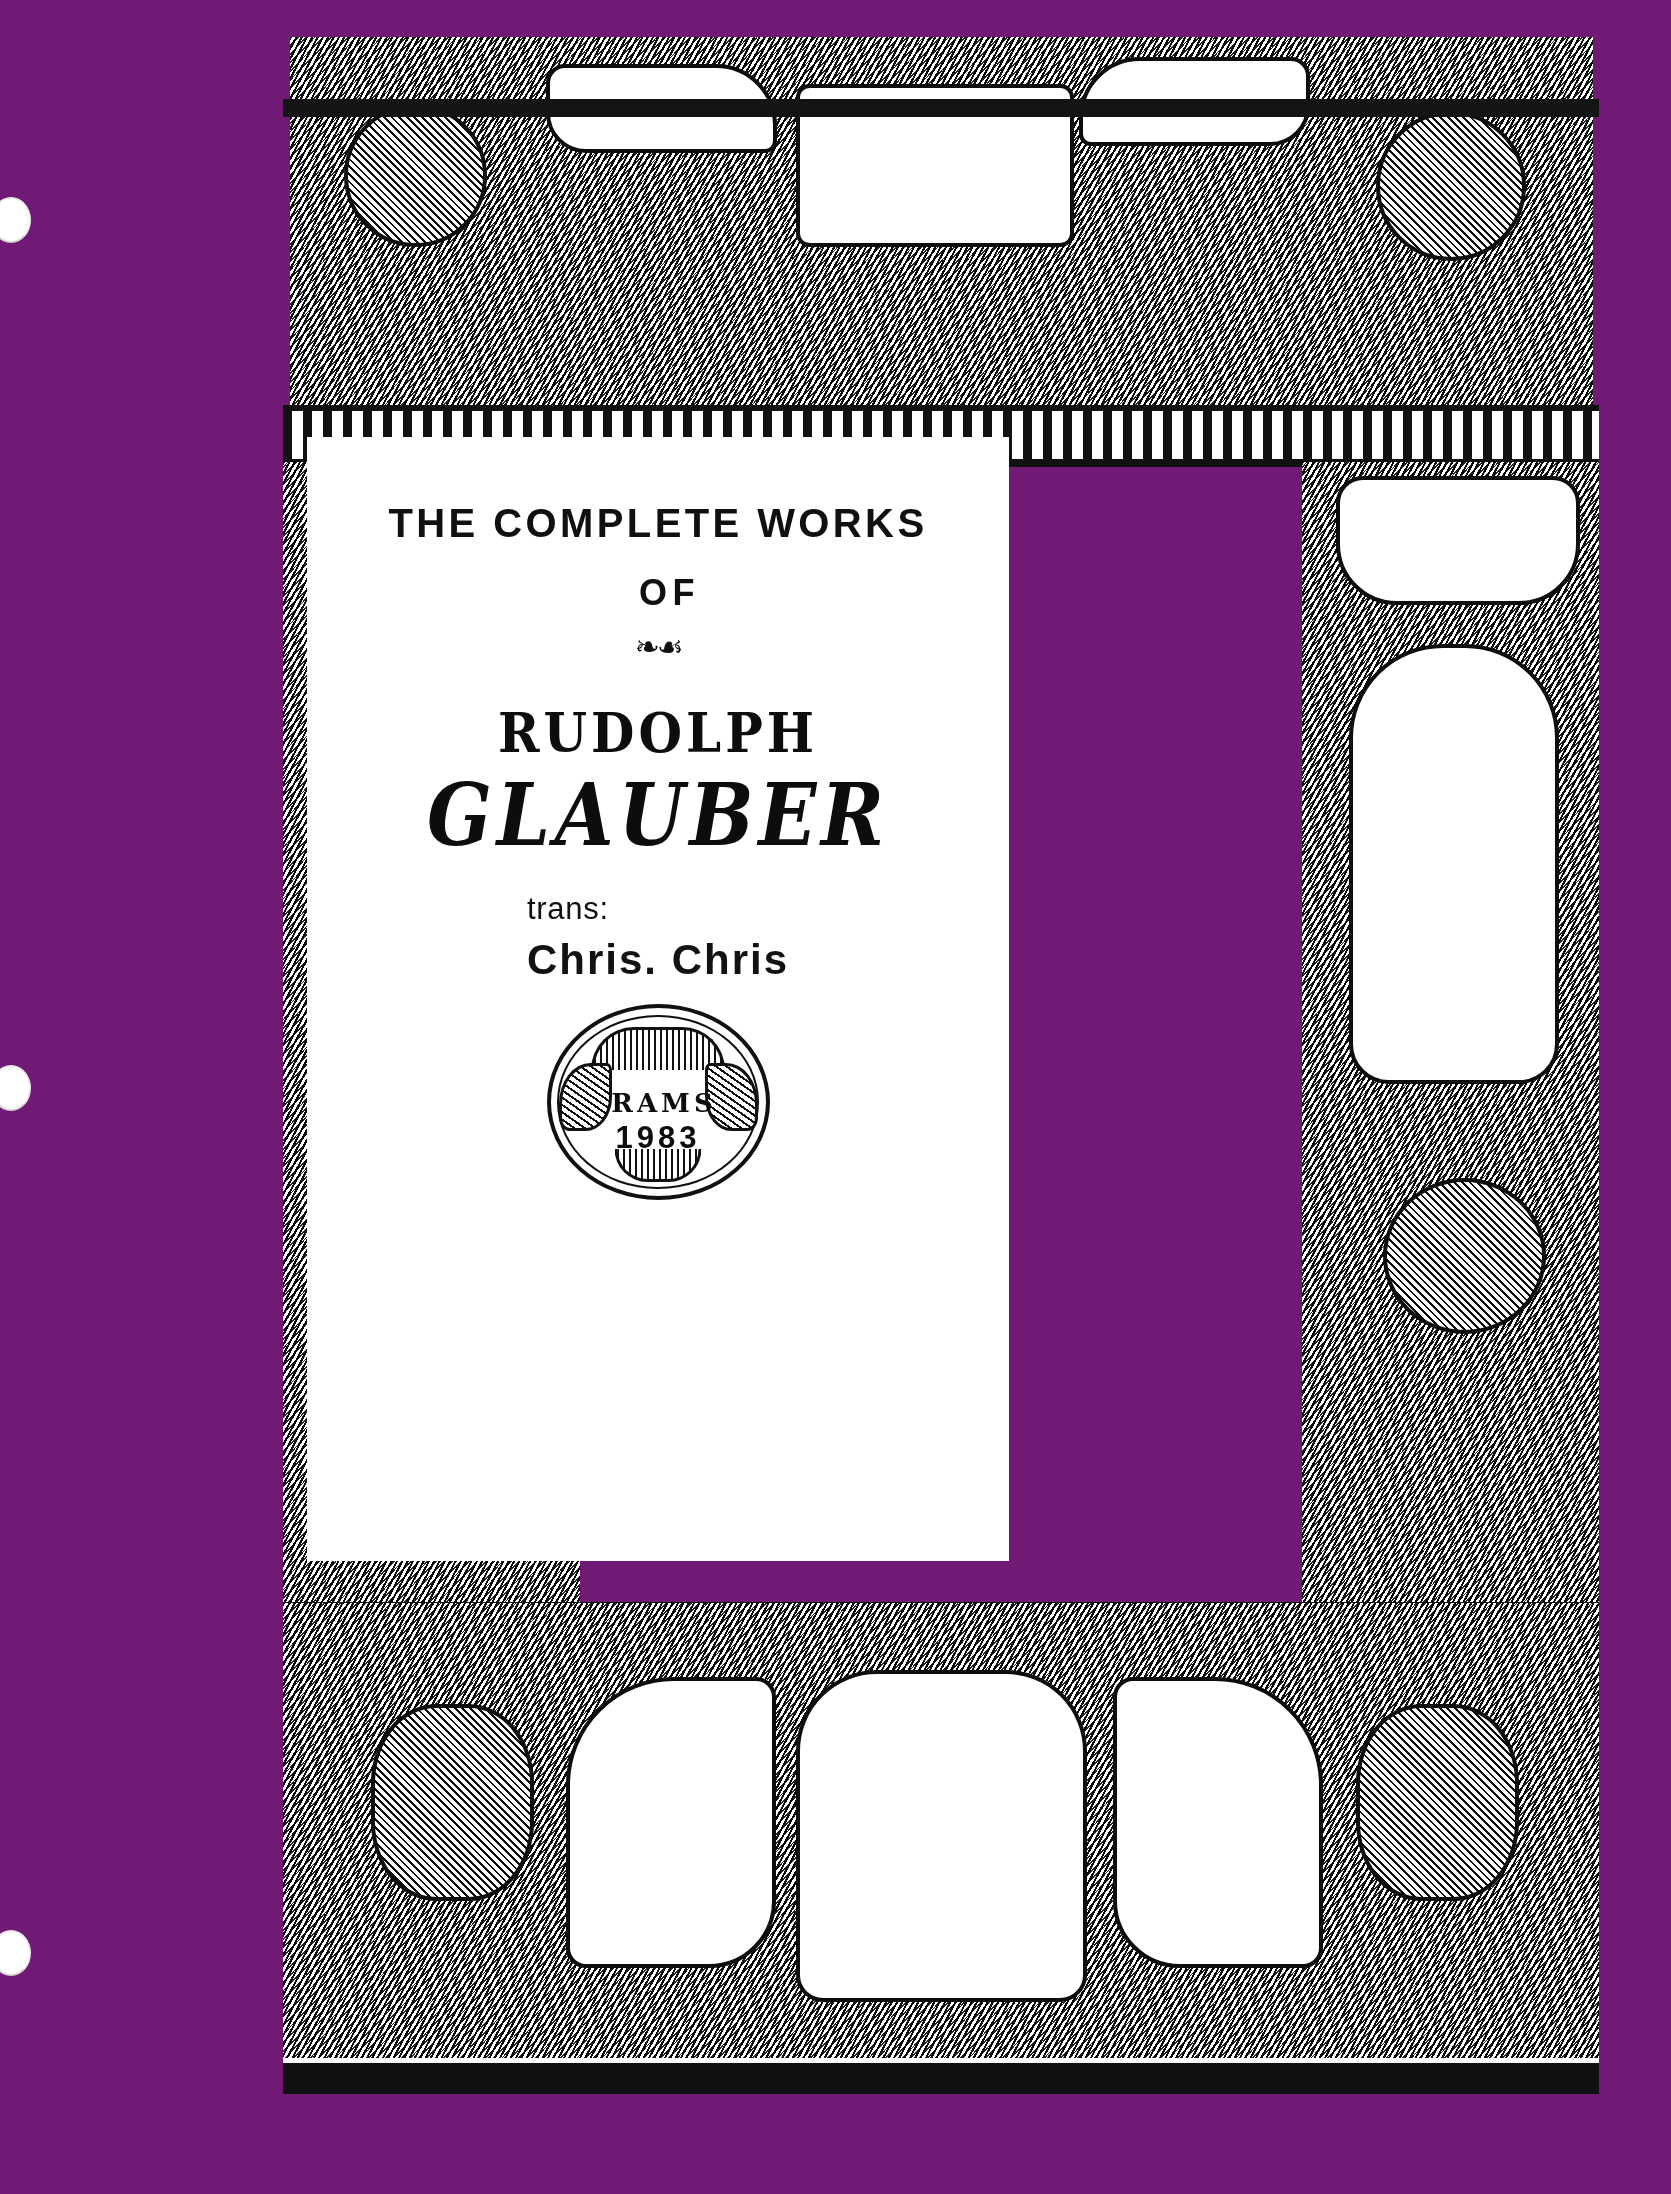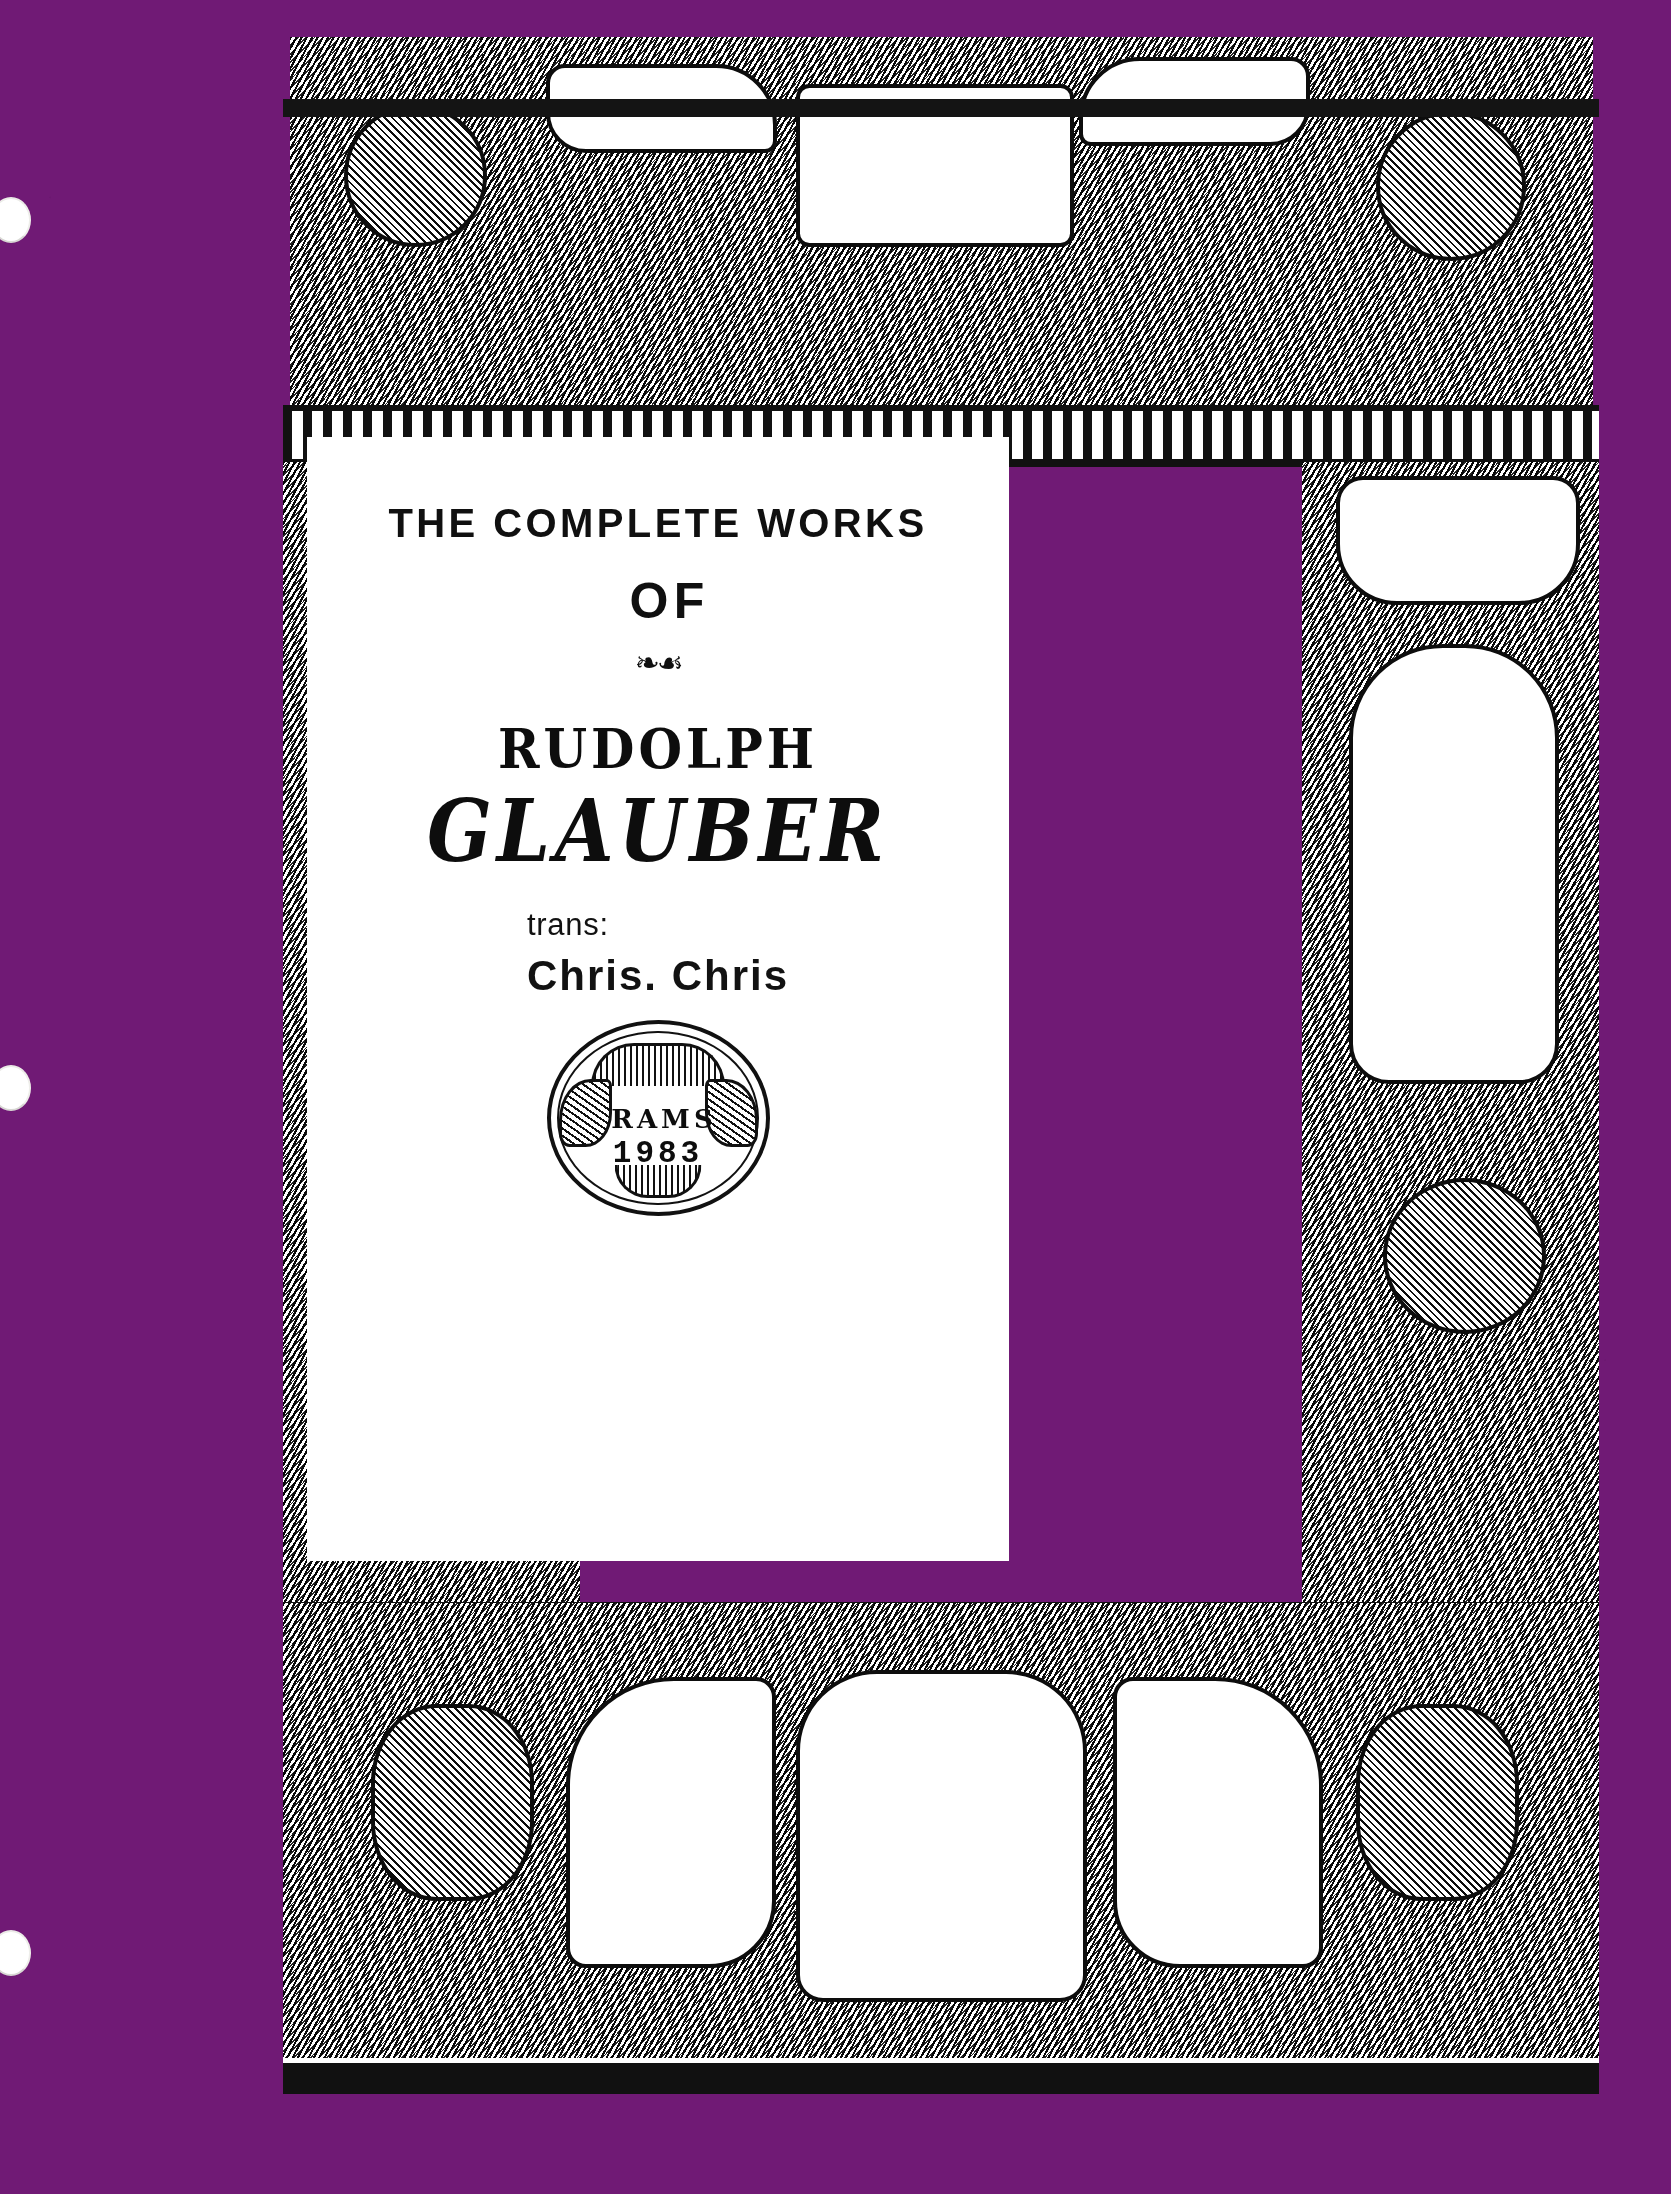--- a/index.html
+++ b/index.html
@@ -188,21 +188,21 @@
     font-weight: 700;
     font-size: 40px;
     letter-spacing: 3.4px;
     color: #101010;
     white-space: nowrap;
   }
   .title-of {
     margin-top: 26px;
     font-family: "Liberation Sans", sans-serif;
     font-weight: 700;
-    font-size: 50px;
+    font-size: 36px;
     letter-spacing: 5.4px;
     color: #101010;
     margin-left: 23px;
   }
   .fleuron {
     margin-top: 17.5px;
     font-size: 30px;
     line-height: 1;
     color: #101010;
     letter-spacing: -2.7px;
@@ -296,21 +296,21 @@
     font-family: "DejaVu Serif", serif;
     font-weight: 700;
     font-size: 26px;
     letter-spacing: 4px;
     color: #0d0d0d;
   }
   .seal-year {
     position: absolute;
     left: 0; right: 0;
     top: 116px;
-    font-family: Liberation Mono, monospace;
+    font-family: Liberation Sans, sans-serif;
     font-weight: 700;
     font-size: 31px;
     letter-spacing: 4px;
     color: #0d0d0d;
   }
   .seal-base {
     position: absolute;
     left: 50%;
     bottom: 17.5px;
     transform: translateX(-50%);

